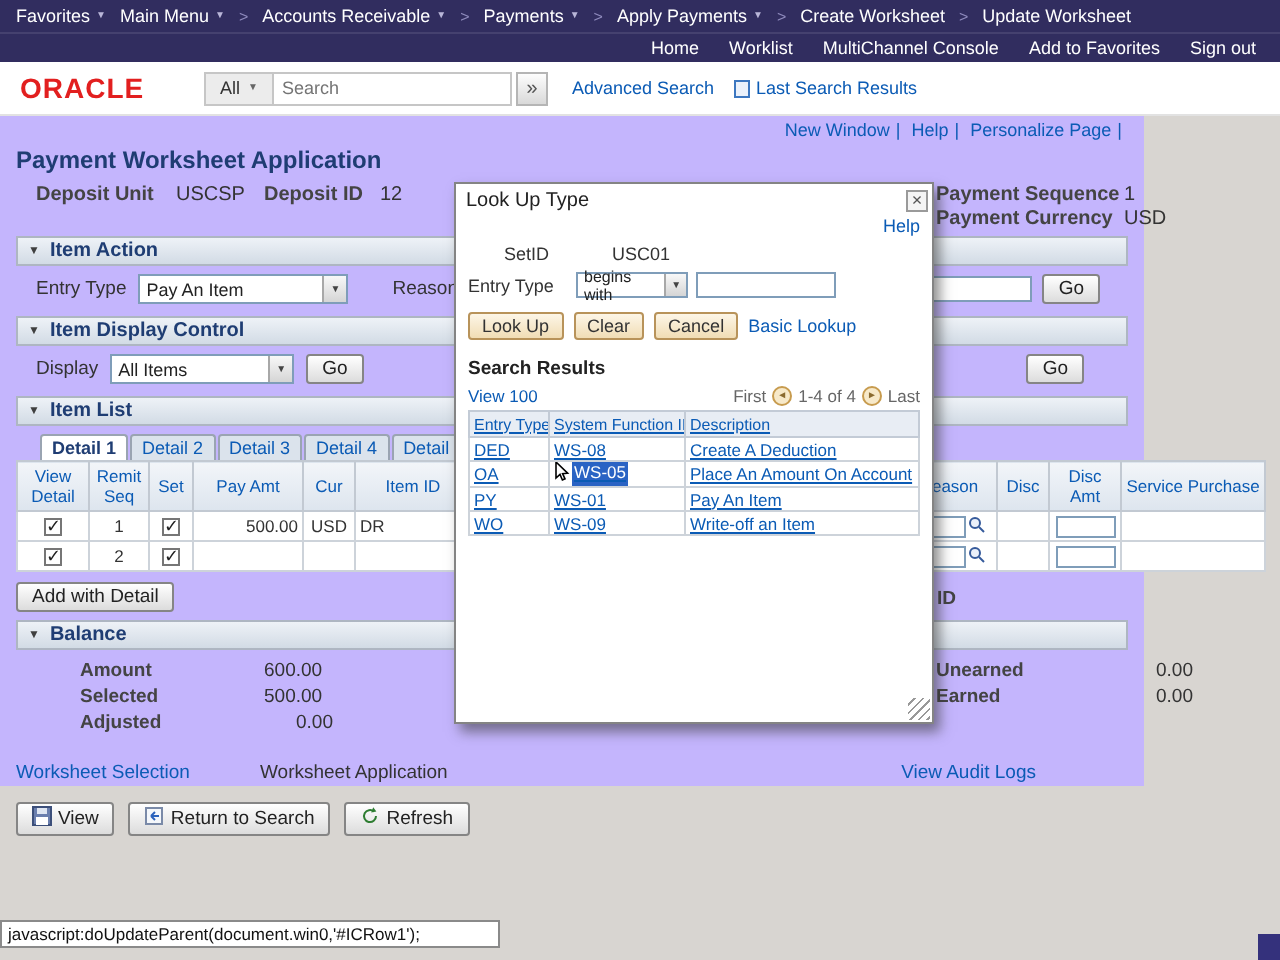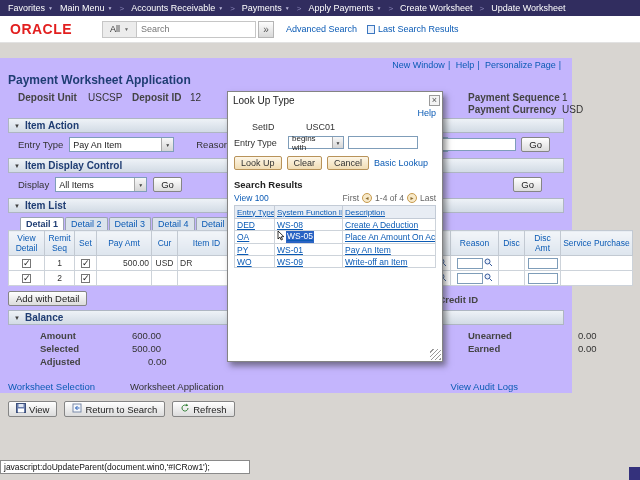--- a/index.html
+++ b/index.html
@@ -69,21 +69,21 @@
   .footer-links .mid { position:absolute; left:122px; color:#333; }
   .footer-links .right { position:absolute; right:46px; }
 
   .actionrow { margin:6px 8px 0; display:flex; gap:7px; }
 
   
   .statusbox { position:absolute; left:0; bottom:6px; width:250px; height:14px; background:#fff; border:1px solid #8a8a8a; font-size:8.5px; color:#111; padding:1px 3px; white-space:nowrap; overflow:hidden; }
   .corner { position:absolute; right:0; bottom:0; width:11px; height:13px; background:#34317c; }
 
   
-  .modal { position:absolute; left:227px; top:91px; width:216px; height:271px; background:#fff; border:1px solid #848484; box-shadow:3px 4px 6px rgba(50,50,50,.55); z-index:10; font-size:9px; }
+  .modal { position:absolute; left:227px; top:91px; width:240px; height:271px; background:#fff; border:1px solid #848484; box-shadow:3px 4px 6px rgba(50,50,50,.55); z-index:10; font-size:9px; }
   .modal-titlebar { height:15px; display:flex; justify-content:space-between; align-items:center; padding:1px 2px 0 5px; }
   .modal-title { font-size:10px; color:#222; }
   .modal-close { width:11px; height:11px; border:1px solid #9a9a9a; background:#f4f4f4; color:#555; font-size:9px; line-height:9px; text-align:center; cursor:pointer; }
   .modal-body { padding:0 6px; }
   .m-help { text-align:right; font-size:9px; margin-top:1px; }
   .m-row { display:flex; align-items:center; margin-top:4px; gap:4px; }
   .m-lbl { width:50px; font-size:9px; color:#333; }
   .m-input { width:70px; height:13px; border:1px solid #7f9db9; background:#fff; }
   .m-btnrow { display:flex; align-items:center; gap:5px; margin-top:7px; }
   .mbtn { background:linear-gradient(#fdf6e7,#f1ddb5); border:1px solid #b8935a; border-radius:2px; padding:1px 6px; font-size:9px; color:#333; cursor:pointer; }
@@ -131,20 +131,27 @@
     <span class="crumb-sep">&gt;</span>
     <span class="crumb">
         <span>Create Worksheet</span>
       </span>
     <span class="crumb-sep">&gt;</span>
     <span class="crumb">
         <span>Update Worksheet</span>
       </span>
   </div>
 
+  <div class="topbar2">
+    <span>Home</span>
+    <span>Worklist</span>
+    <span>MultiChannel Console</span>
+    <span>Add to Favorites</span>
+    <span>Sign out</span>
+  </div>
 
   <div class="hdr">
     <span class="logo">ORACLE</span>
     <div class="searchpill">
       <span class="scope">
           <span>All</span>
           <span class="caret">▼</span>
         </span>
       <input placeholder="Search" style="">
     </div>

